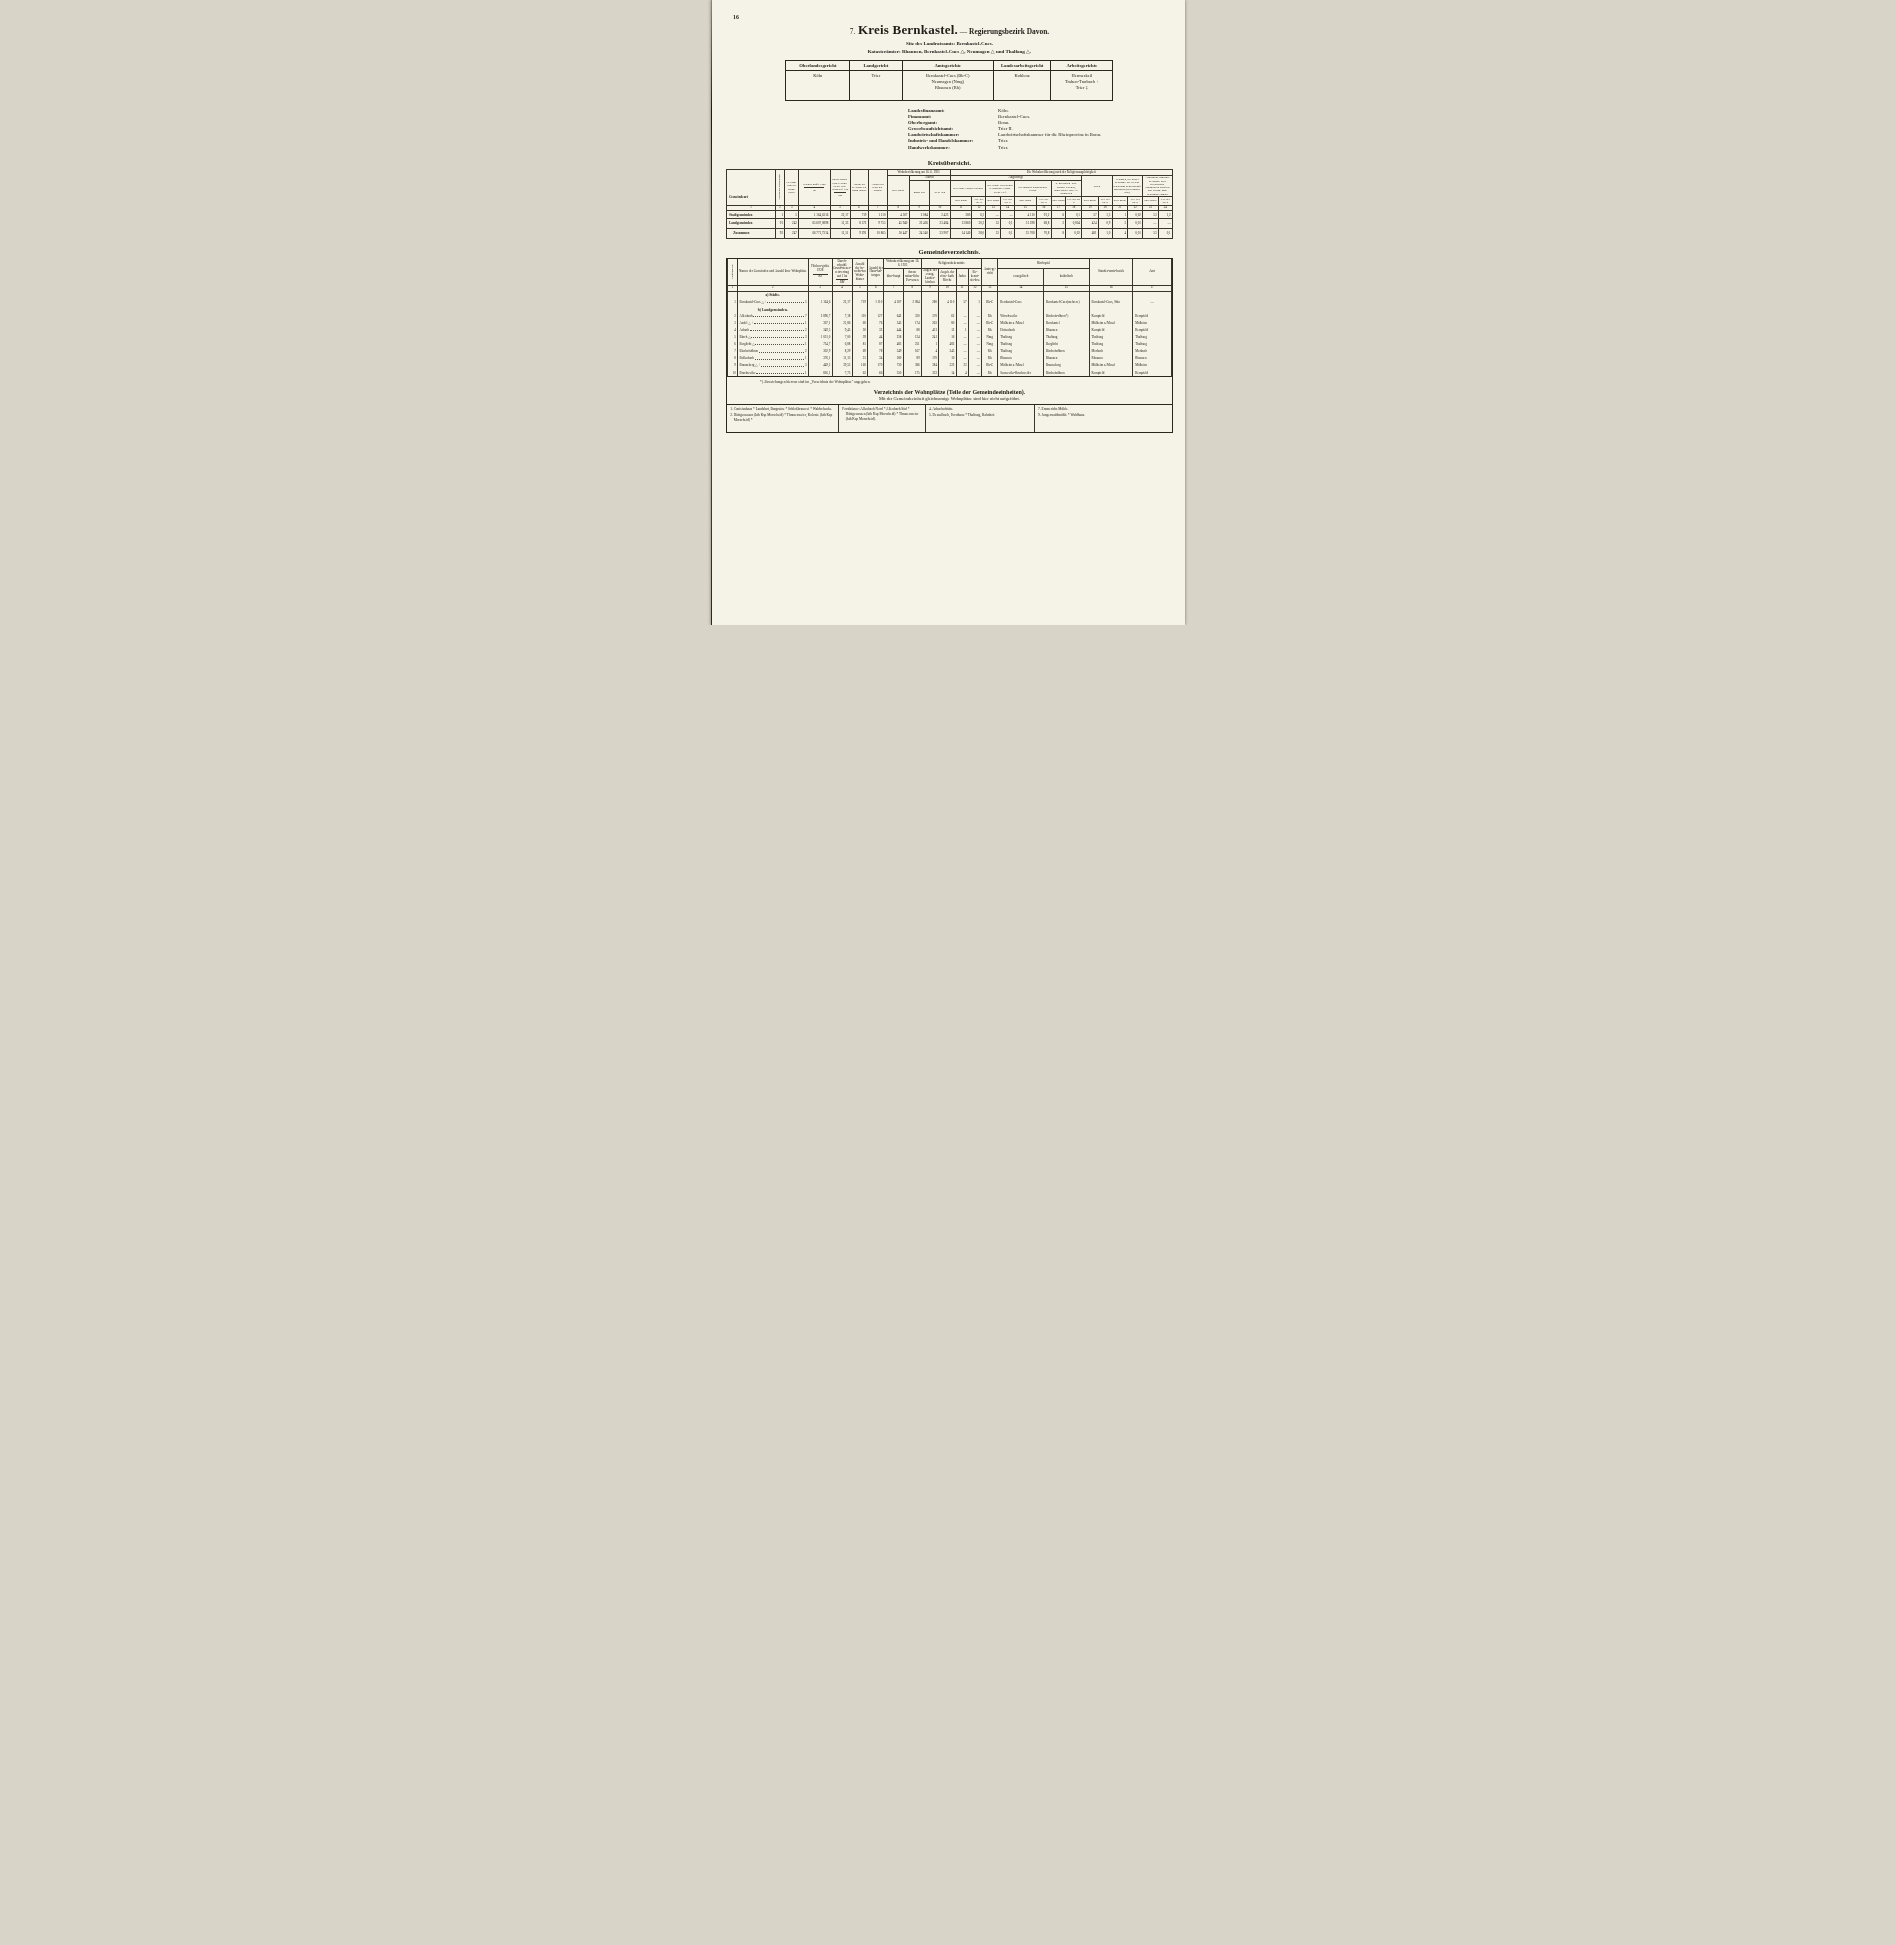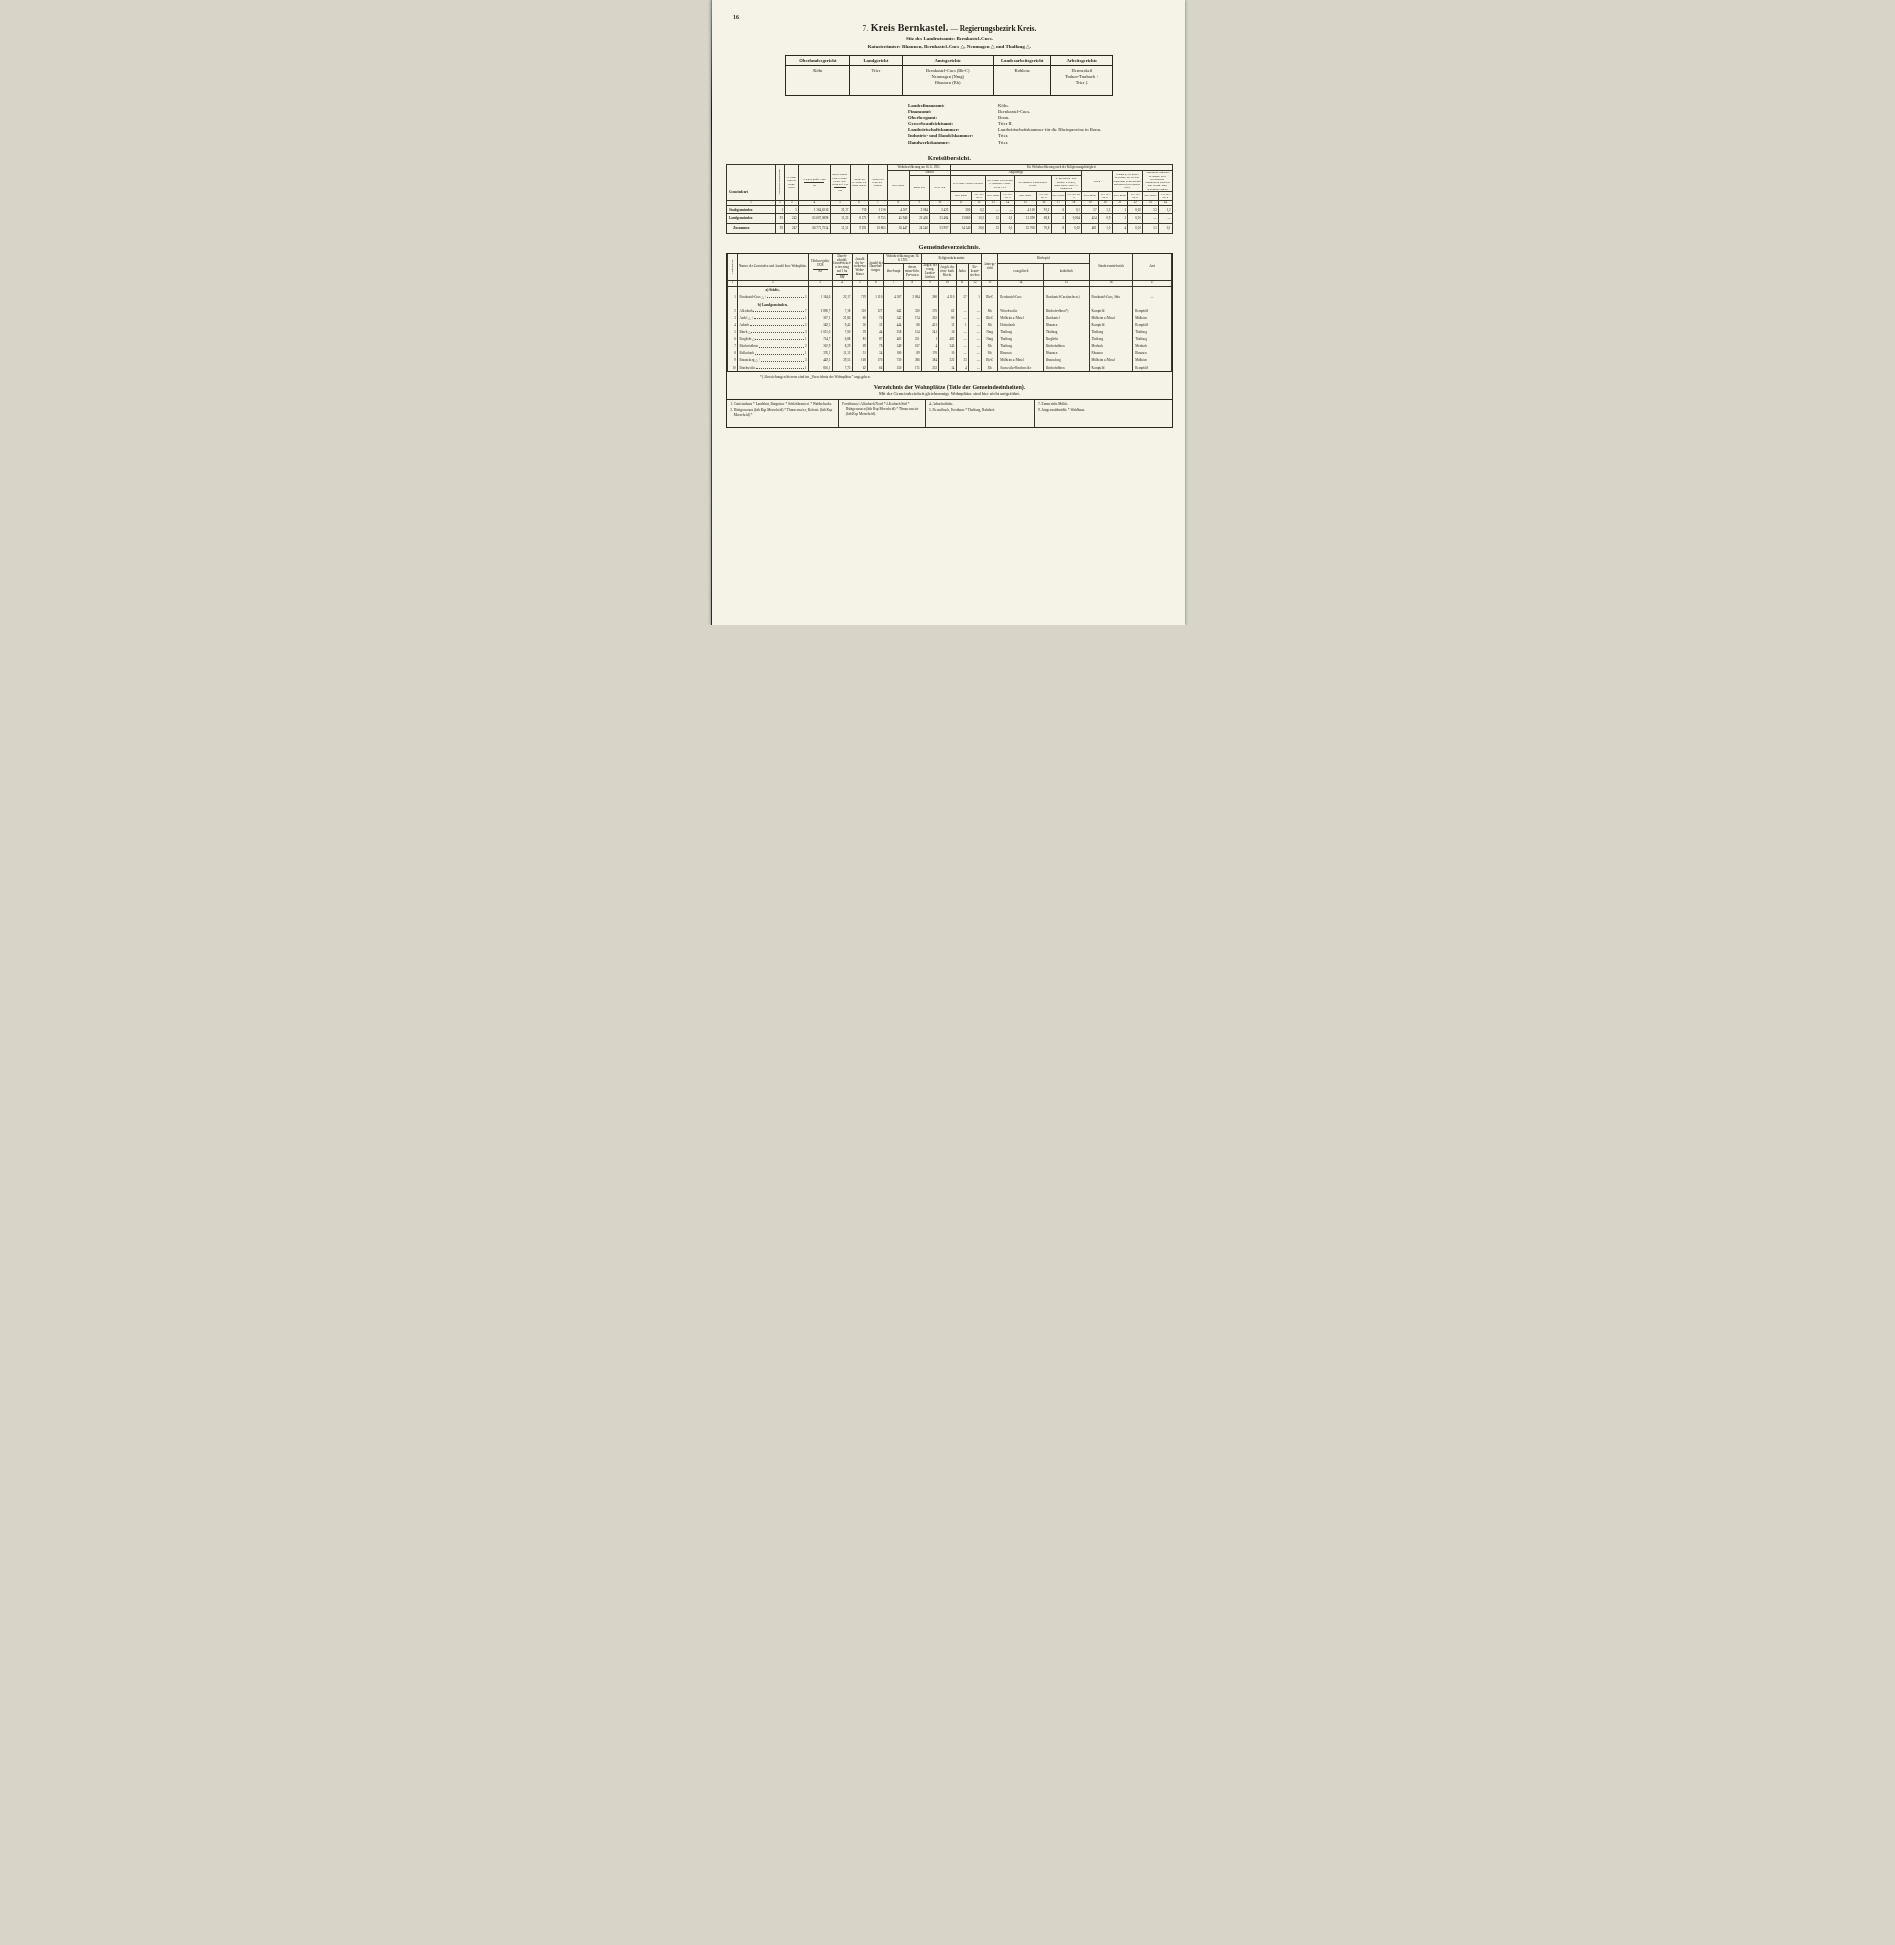--- a/index.html
+++ b/index.html
@@ -4,21 +4,21 @@
 <style>
 *{margin:0;padding:0;box-sizing:border-box}
 html,body{background:#d8d4c8}
 .sheet{width:474px;min-height:625px;margin:0 auto;background:#f5f2e7;color:#201d18;
   font-family:"Liberation Serif","DejaVu Serif",serif;padding:11.7px 11.7px 23px 15.6px;position:relative;box-shadow:0 0 3.1px rgba(0,0,0,.45)}
 .edge{position:absolute;left:0;top:0;bottom:0;width:1.2px;background:linear-gradient(#888,#1c1a16 18%,#55504a 55%,#2a2620)}
 .pagenum{font-size:5.8px;font-weight:bold;margin:2.3px 0 0.8px 7px}
 .t-wrap{text-align:center;margin-top:2.3px}
 .h-title{font-weight:bold}
 .t-no{font-size:7.4px;font-weight:normal;margin-right:2.7px}
-.t-main{font-size:10px;letter-spacing:0.2px}
+.t-main{font-size:13px;letter-spacing:0.2px}
 .t-dash{font-size:7.4px;font-weight:normal;margin:0 1.9px}
 .t-region{font-size:7.4px}
 .seat{font-size:5px;font-weight:bold;margin-top:2.7px}
 .kataster{font-size:5px;font-weight:bold;margin-top:1.6px}
 table{border-collapse:collapse}
 .courts{width:328px;margin:6.2px auto 0;border:0.8px solid #2a2620;table-layout:fixed}
 .courts th{border:0.4px solid #2a2620;border-bottom:0.6px solid #2a2620;font-weight:bold;padding:1.9px 1.6px;font-size:4.7px}
 .courts td{border:0.4px solid #2a2620;vertical-align:top;text-align:center;padding:2.7px 1.6px;height:30px;font-size:4.5px}
 .courts .line{margin-bottom:0.8px}
 .auth{width:257px;margin:7px 0 0 182px;font-size:4.7px}
@@ -66,21 +66,21 @@
 </head>
 <body>
 
 <div class="sheet">
   <div class="edge"></div>
 
   <div class="pagenum">16</div>
 
   <div class="t-wrap">
     <div class="h-title">
-      <span class="t-no">7.</span><span class="t-main">Kreis Bernkastel.</span><span class="t-dash">—</span><span class="t-region">Regierungsbezirk Kreis.</span>
+      <span class="t-no">7.</span><span class="t-main">Kreis Bernkastel.</span><span class="t-dash">—</span><span class="t-region">Regierungsbezirk Davon.</span>
     </div>
     <div class="seat">Sitz des Landratsamts: Bernkastel-Cues.</div>
     <div class="kataster">Katasterämter: Rhaunen, Bernkastel-Cues △, Neumagen △ und Thalfang △.</div>
   </div>
 
   <table class="courts">
     <colgroup>
         <col style="width:19.5%">
         <col style="width:16%">
         <col style="width:28%">

